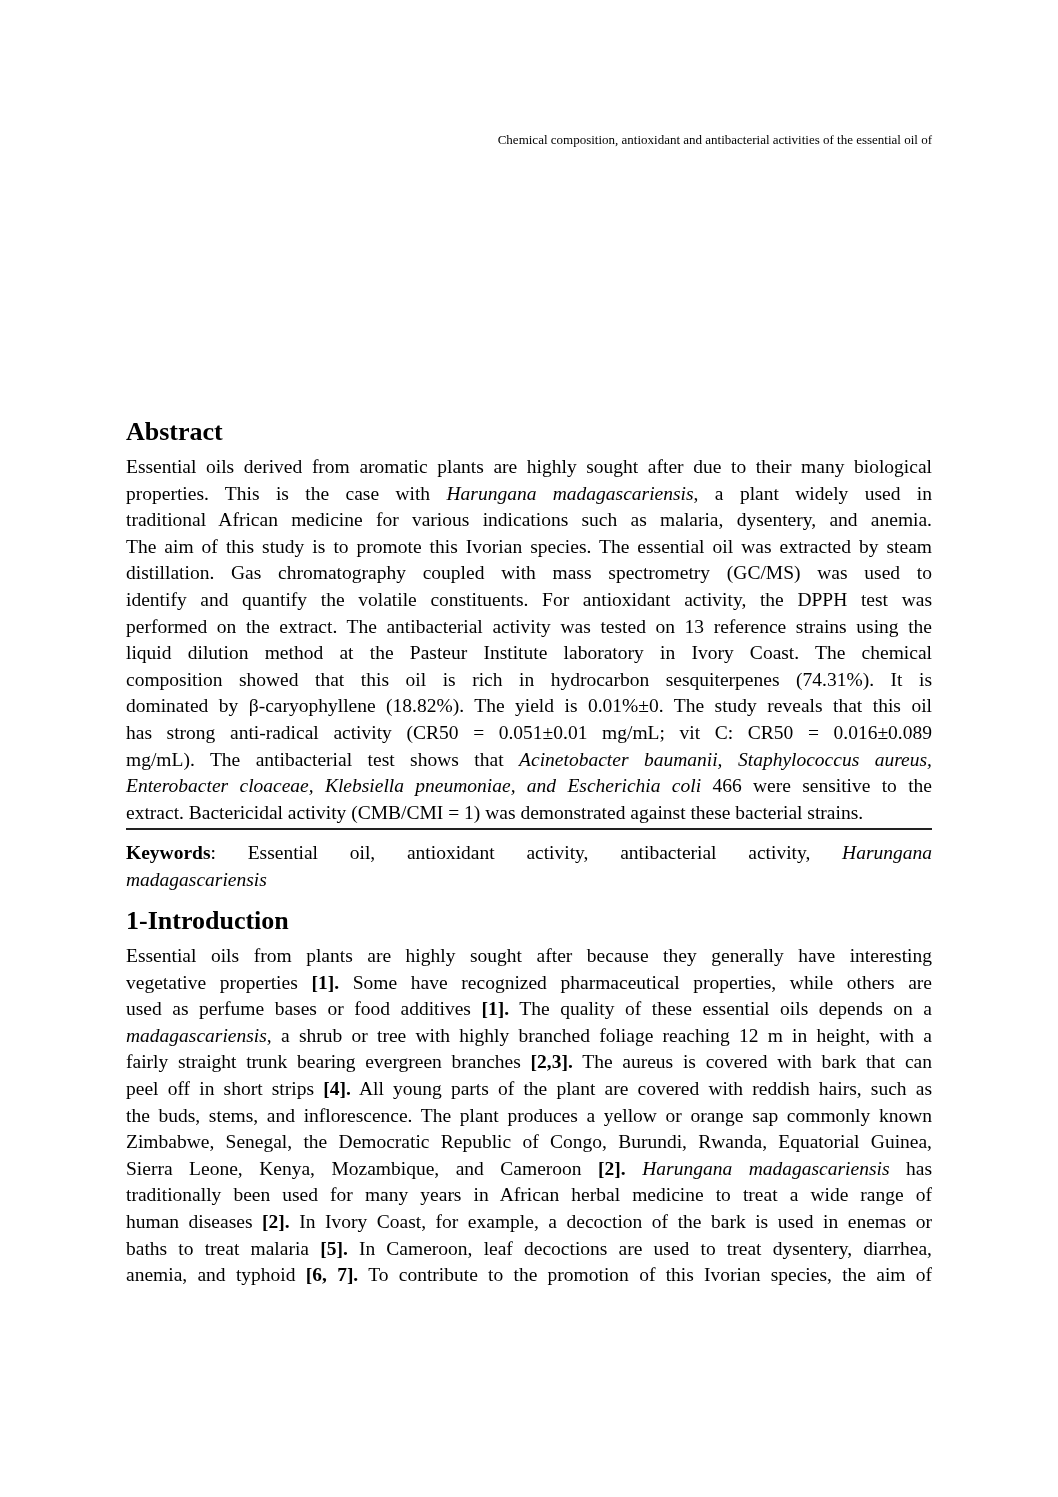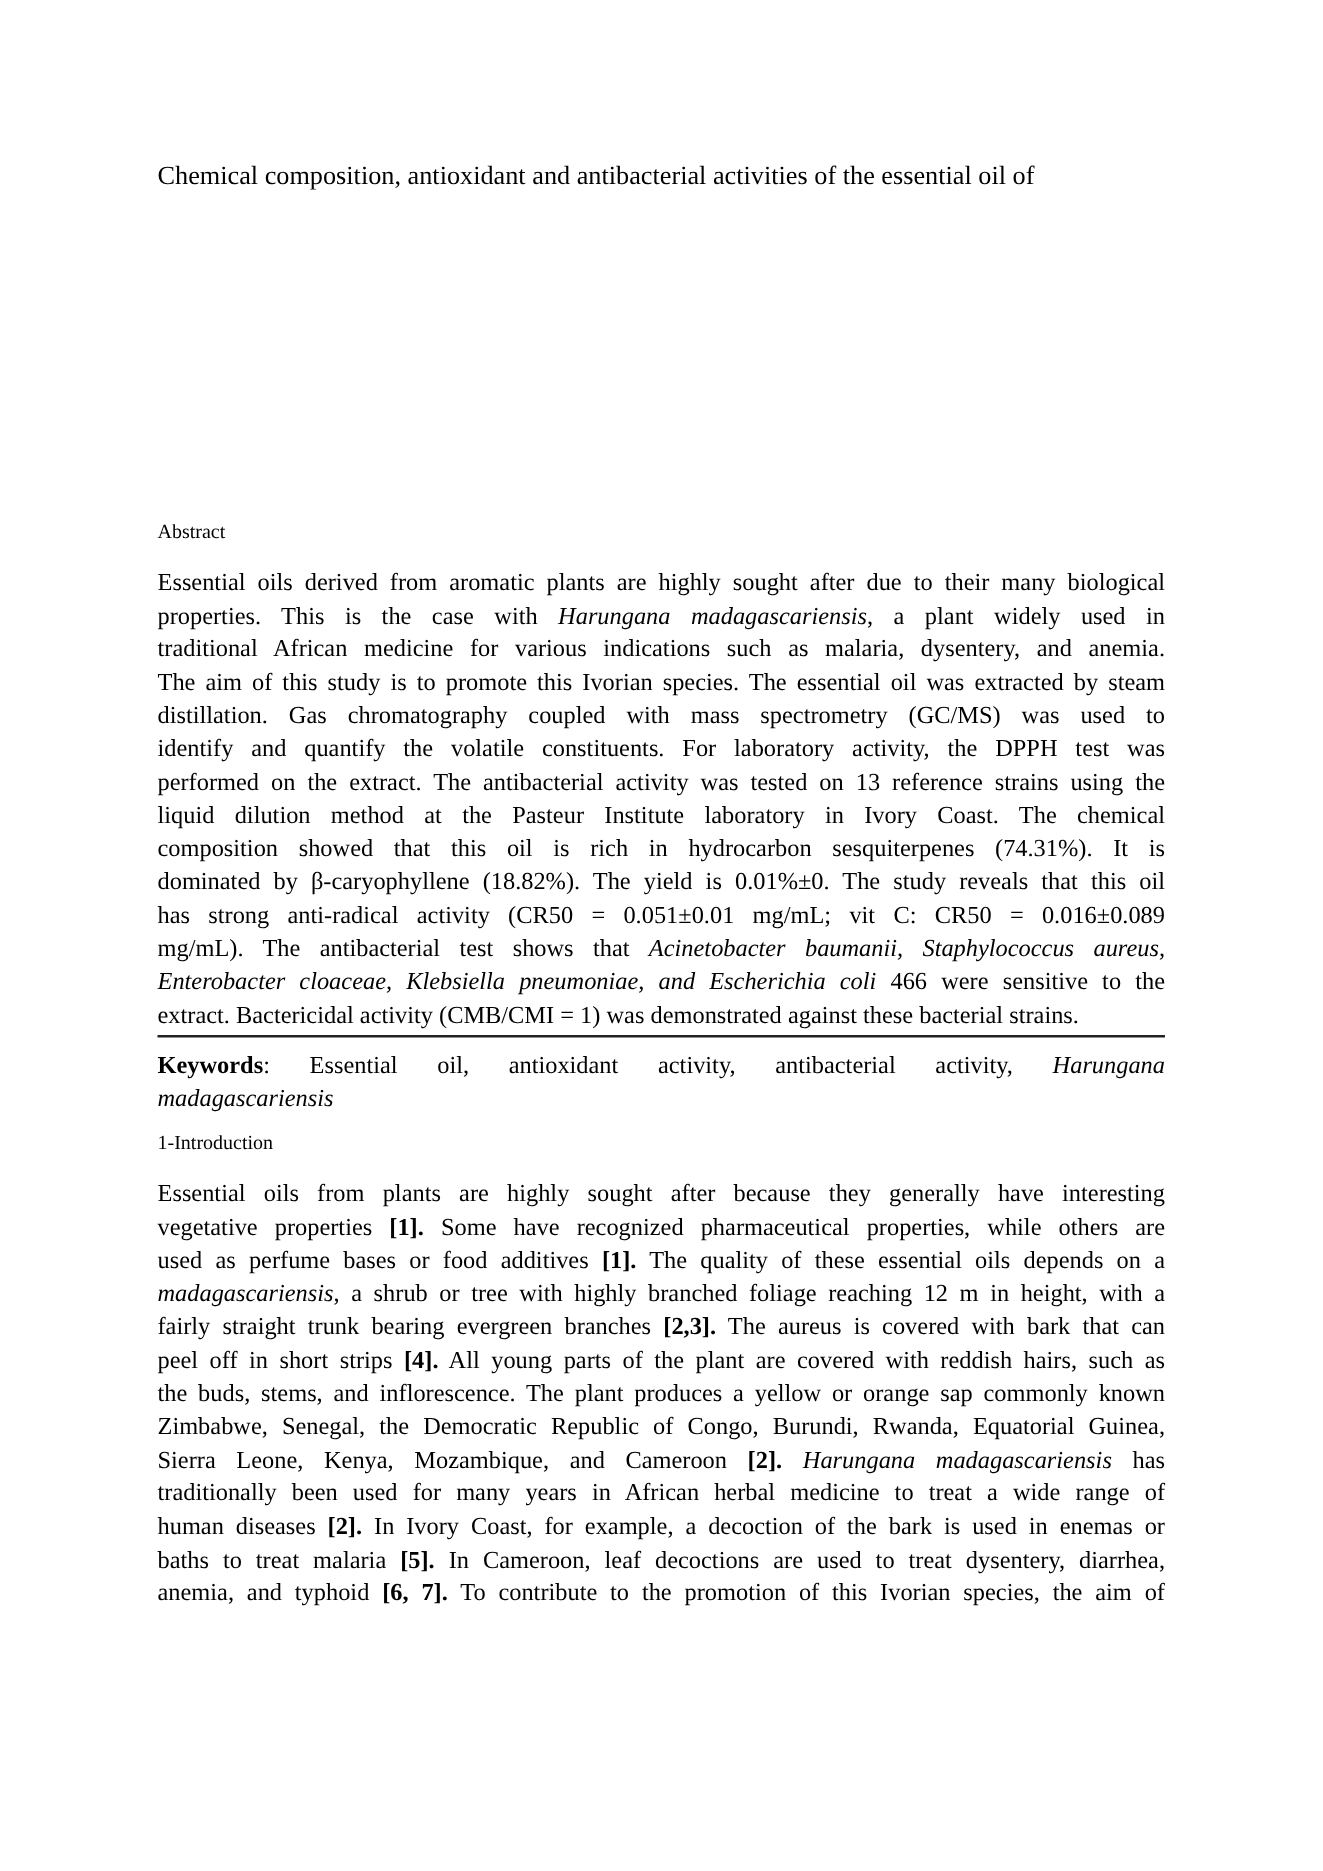--- a/index.html
+++ b/index.html
@@ -1,46 +1,46 @@
 <!DOCTYPE html>
 <html><head>
   <meta charset="utf-8">
   <style>
     html, body { margin: 0; padding: 0; background: #ffffff; }
     body { width: 1058px; height: 1497px; position: relative; overflow: hidden; }
     .page { position: absolute; left: 0; top: 0; width: 1058px; height: 1497px; background: #fff; color: #000;
             font-family: "Liberation Serif", "DejaVu Serif", serif; }
-    .title { position: absolute; left: 126px; width: 806px; top: 127px; text-align: left;
-             font-size: 21px; line-height: 26.5px; }
+    .title { position: absolute; left: 126px; width: 806px; top: 127px; text-align: right;
+             font-size: 13px; line-height: 26.5px; }
     .block { position: absolute; left: 126px; width: 806px; font-size: 19.5px; line-height: 26.6px;
              text-align: justify; }
     .line { display: block; height: 26.6px; white-space: nowrap; text-align: justify; text-align-last: justify; }
     .line.last { text-align-last: left; }
-    .heading { position: absolute; left: 126px; font-size: 16px; font-weight: normal; }
+    .heading { position: absolute; left: 126px; font-size: 26px; font-weight: bold; }
     .rule { position: absolute; left: 126px; width: 806px; top: 828px; height: 2px; background: #222; }
     i { font-style: italic; }
     b { font-weight: bold; }
   </style>
 </head>
 <body>
 
 <div class="page">
 
   <div class="title">
     <div>Chemical composition, antioxidant and antibacterial activities of the essential oil of</div>
   </div>
 
   <div class="heading" style="top:417px;">Abstract</div>
   <div class="block" id="abstract-block" style="top:454px;">
       <span class="line"><span>Essential oils derived from aromatic plants are highly sought after due to their many biological</span></span>
       <span class="line"><span>properties. This is the case with </span><i>Harungana madagascariensis</i><span>, a plant widely used in</span></span>
       <span class="line"><span>traditional African medicine for various indications such as malaria, dysentery, and anemia.</span></span>
       <span class="line"><span>The aim of this study is to promote this Ivorian species. The essential oil was extracted by steam</span></span>
       <span class="line"><span>distillation. Gas chromatography coupled with mass spectrometry (GC/MS) was used to</span></span>
-      <span class="line"><span>identify and quantify the volatile constituents. For laboratory activity, the DPPH test was</span></span>
+      <span class="line"><span>identify and quantify the volatile constituents. For antioxidant activity, the DPPH test was</span></span>
       <span class="line"><span>performed on the extract. The antibacterial activity was tested on 13 reference strains using the</span></span>
       <span class="line"><span>liquid dilution method at the Pasteur Institute laboratory in Ivory Coast. The chemical</span></span>
       <span class="line"><span>composition showed that this oil is rich in hydrocarbon sesquiterpenes (74.31%). It is</span></span>
       <span class="line"><span>dominated by β-caryophyllene (18.82%). The yield is 0.01%±0. The study reveals that this oil</span></span>
       <span class="line"><span>has strong anti-radical activity (CR50 = 0.051±0.01 mg/mL; vit C: CR50 = 0.016±0.089</span></span>
       <span class="line"><span>mg/mL). The antibacterial test shows that </span><i>Acinetobacter baumanii, Staphylococcus aureus,</i></span>
       <span class="line"><i>Enterobacter cloaceae, Klebsiella pneumoniae, and Escherichia coli</i><span> 466 were sensitive to the</span></span>
       <span class="line last"><span>extract. Bactericidal activity (CMB/CMI = 1) was demonstrated against these bacterial strains.</span></span>
     </div>
 

